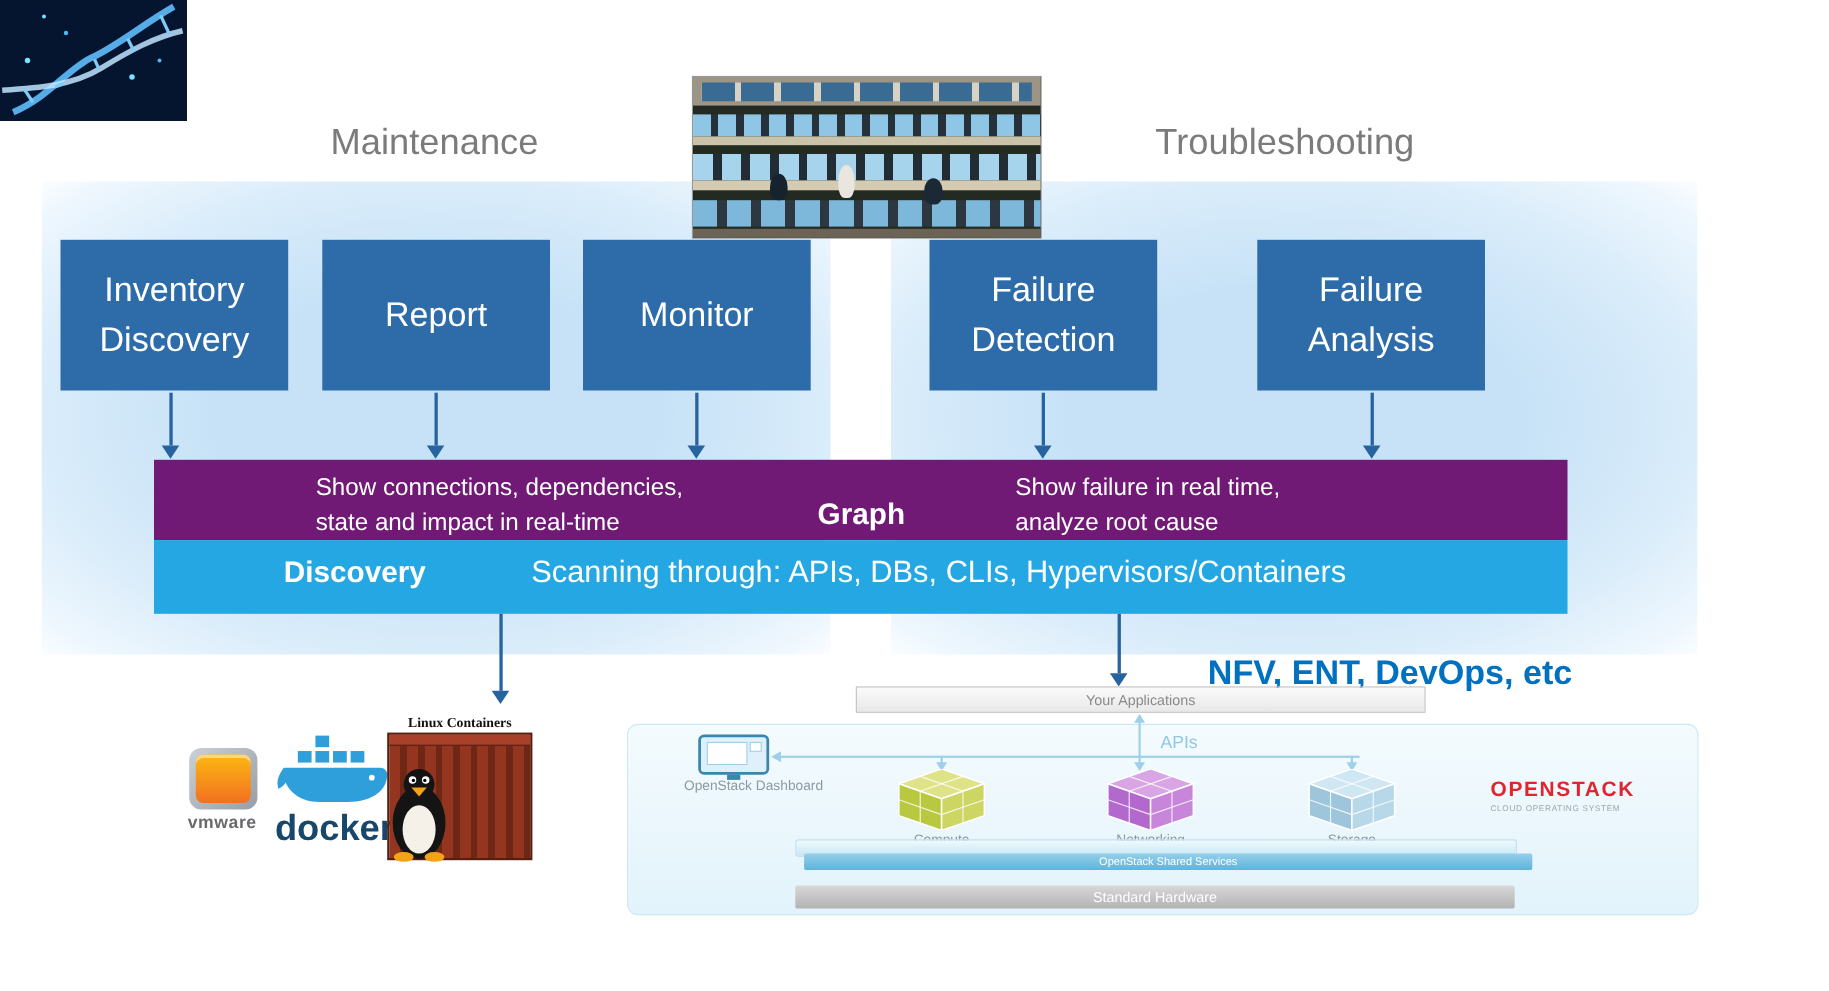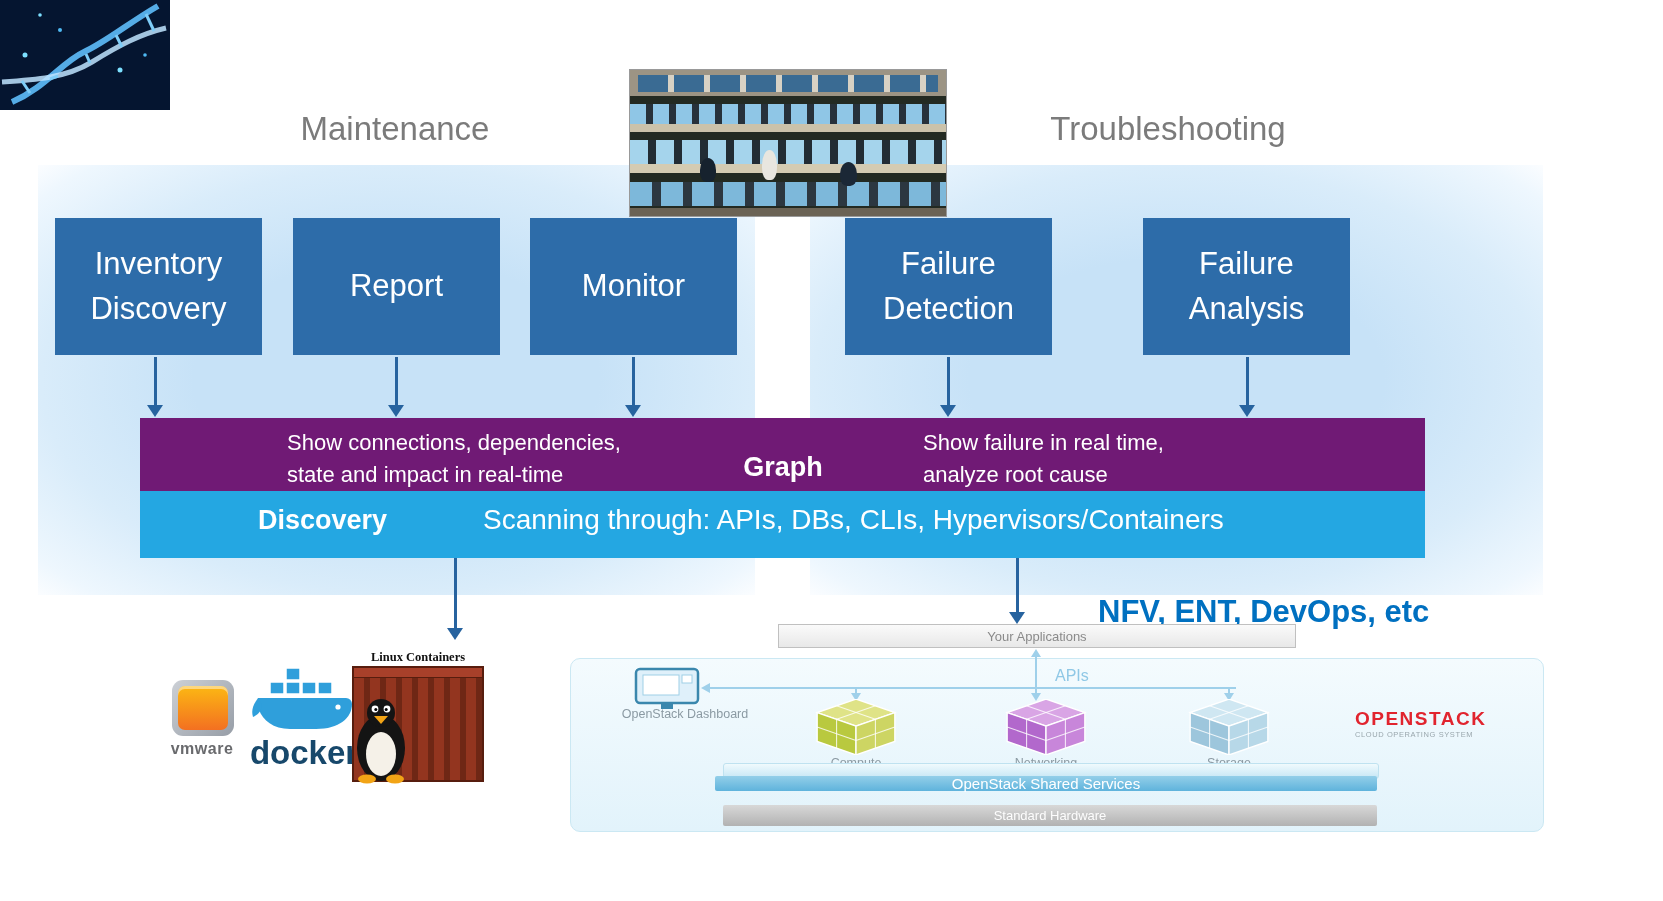--- a/index.html
+++ b/index.html
@@ -50,21 +50,21 @@
   
   .your-apps{position:absolute;left:778px;top:624px;width:516px;height:22px;background:linear-gradient(#fafafa,#e8e8e8);border:1px solid #c0c0c0;color:#8a8a8a;font-size:13px;display:flex;align-items:center;justify-content:center;z-index:6;}
 
   
   .os-panel{position:absolute;left:570px;top:658px;width:972px;height:172px;background:linear-gradient(#f4fbfe,#e2f3fb);border:1px solid #cbe8f3;border-radius:10px;overflow:visible;}
   .os-panel .a{position:absolute;}
   .os-line{background:#9fd0ea;}
   .os-small{font-size:12.5px;color:#8b9aa3;text-align:center;}
   .apis{font-size:16px;color:#8fc8e6;margin-left:48px;}
   .slab-top{left:152px;top:104px;width:654px;height:14px;background:linear-gradient(#f0fafd,#c6e7f5);border:1px solid #bfe2f0;border-radius:3px;}
-  .slab-front{left:144px;top:117px;width:662px;height:15px;background:linear-gradient(#93cfe9,#5fb3dc);border-radius:2px;color:#fff;font-size:15px;display:flex;align-items:center;justify-content:center;}
+  .slab-front{left:160px;top:117px;width:662px;height:15px;background:linear-gradient(#93cfe9,#5fb3dc);border-radius:2px;color:#fff;font-size:10px;display:flex;align-items:center;justify-content:center;}
   .hw-bar{left:152px;top:146px;width:654px;height:21px;background:linear-gradient(#d8d8d8,#b2b2b2);border-radius:2px;color:#fdfdfd;font-size:13px;display:flex;align-items:center;justify-content:center;}
   .os-logo{left:784px;top:14px;text-align:left;margin-top:36px;}
   .os-logo .t{font-size:19px;font-weight:bold;color:#e1242e;letter-spacing:1.5px;line-height:1;}
   .os-logo .s{font-size:7.5px;color:#9aa7ad;letter-spacing:.6px;margin-top:2px;}
   .head-left{width:0;height:0;border-top:5px solid transparent;border-bottom:5px solid transparent;border-right:9px solid #9fd0ea;}
   .head-downs{width:0;height:0;border-left:5px solid transparent;border-right:5px solid transparent;border-top:8px solid #9fd0ea;}
   .head-ups{width:0;height:0;border-left:5px solid transparent;border-right:5px solid transparent;border-bottom:8px solid #9fd0ea;}
 
   
   .vm-icon{position:absolute;left:172px;top:680px;width:62px;height:56px;background:linear-gradient(135deg,#ccd0d6,#979ea7);border-radius:11px;box-sizing:border-box;padding:6px;}

